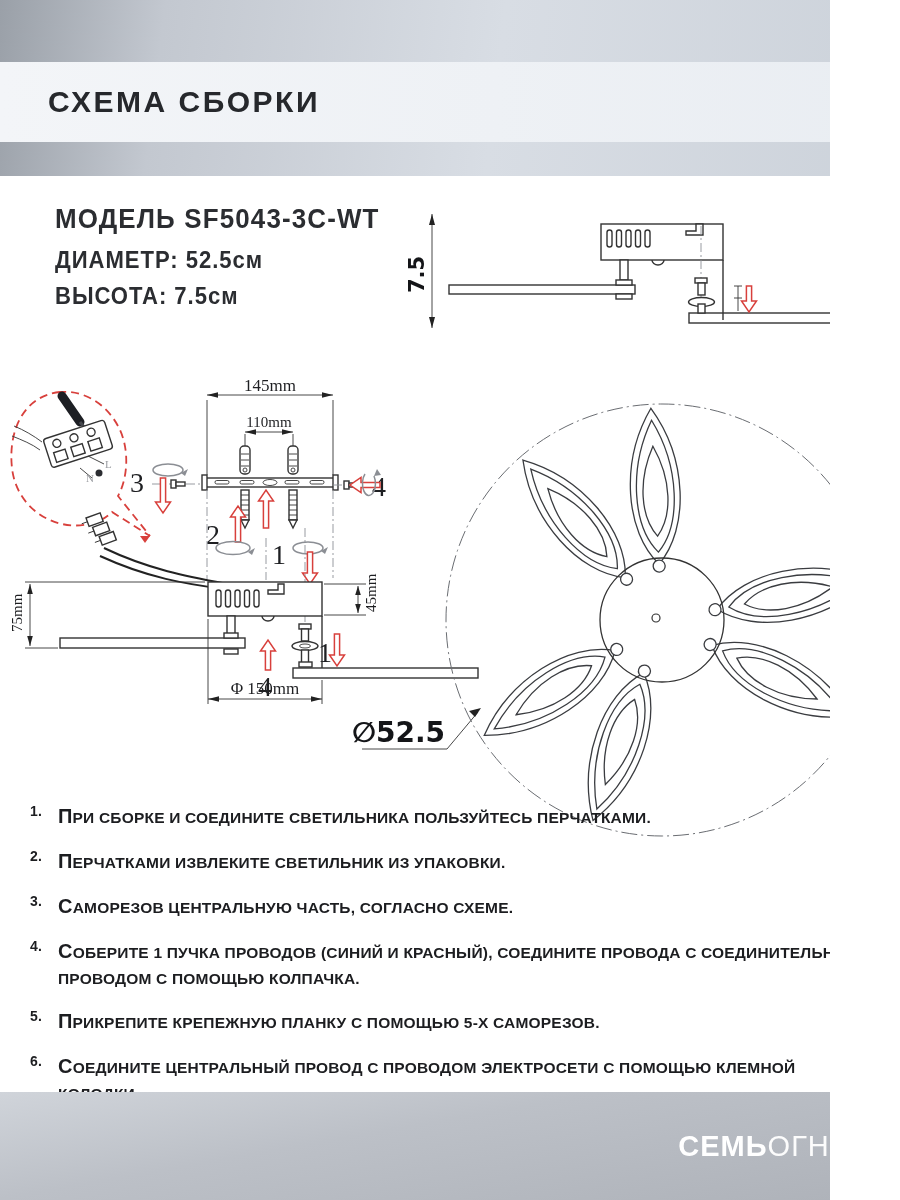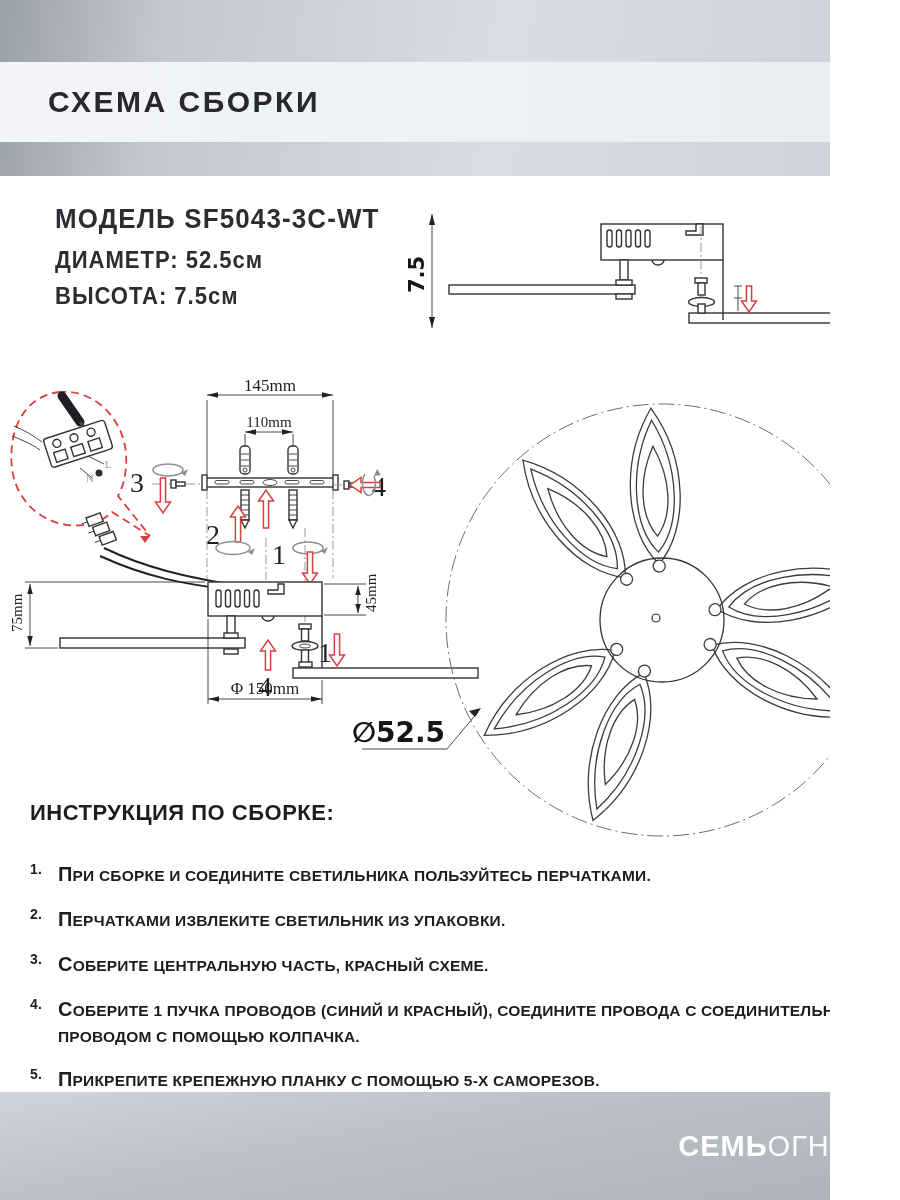--- a/index.html
+++ b/index.html
@@ -363,33 +363,32 @@
           <path d="M222,146 C206,126 205,90 222,56 C239,90 238,126 222,146 Z"></path>
           <circle cx="222" cy="176" r="6"></circle>
         </g>
       </g>
     </g>
     <circle cx="222" cy="230" r="62" stroke="#333" stroke-width="1.3" fill="none"></circle>
     <circle cx="216" cy="228" r="4" stroke="#333" stroke-width="1.2" fill="#fff"></circle>
   </svg>
 
   <div class="instructions">
-    <div class="instructions-title">ИНСТРУКЦИЯ ПО СБОРКЕ:</div>
 
     <div class="instr-item">
       <span class="instr-num">1.</span>
       <div class="instr-text">ПРИ СБОРКЕ И СОЕДИНИТЕ СВЕТИЛЬНИКА ПОЛЬЗУЙТЕСЬ ПЕРЧАТКАМИ.</div>
     </div>
     <div class="instr-item">
       <span class="instr-num">2.</span>
       <div class="instr-text">ПЕРЧАТКАМИ ИЗВЛЕКИТЕ СВЕТИЛЬНИК ИЗ УПАКОВКИ.</div>
     </div>
     <div class="instr-item">
       <span class="instr-num">3.</span>
-      <div class="instr-text">СОБЕРИТЕ ЦЕНТРАЛЬНУЮ ЧАСТЬ, КРАСНЫЙ СХЕМЕ.</div>
+      <div class="instr-text">САМОРЕЗОВ ЦЕНТРАЛЬНУЮ ЧАСТЬ, СОГЛАСНО СХЕМЕ.</div>
     </div>
     <div class="instr-item">
       <span class="instr-num">4.</span>
       <div class="instr-text">СОБЕРИТЕ 1 ПУЧКА ПРОВОДОВ (СИНИЙ И КРАСНЫЙ), СОЕДИНИТЕ ПРОВОДА С СОЕДИНИТЕЛЬНЫМ ПРОВОДОМ С ПОМОЩЬЮ КОЛПАЧКА.</div>
     </div>
     <div class="instr-item">
       <span class="instr-num">5.</span>
       <div class="instr-text">ПРИКРЕПИТЕ КРЕПЕЖНУЮ ПЛАНКУ С ПОМОЩЬЮ 5-Х САМОРЕЗОВ.</div>
     </div>
     <div class="instr-item">

